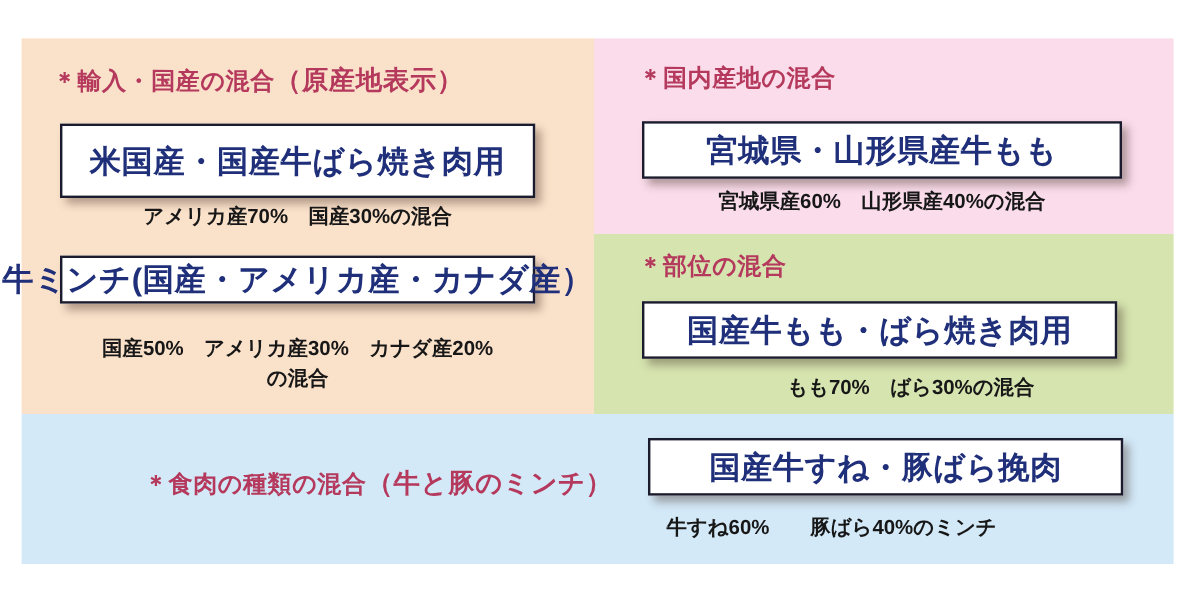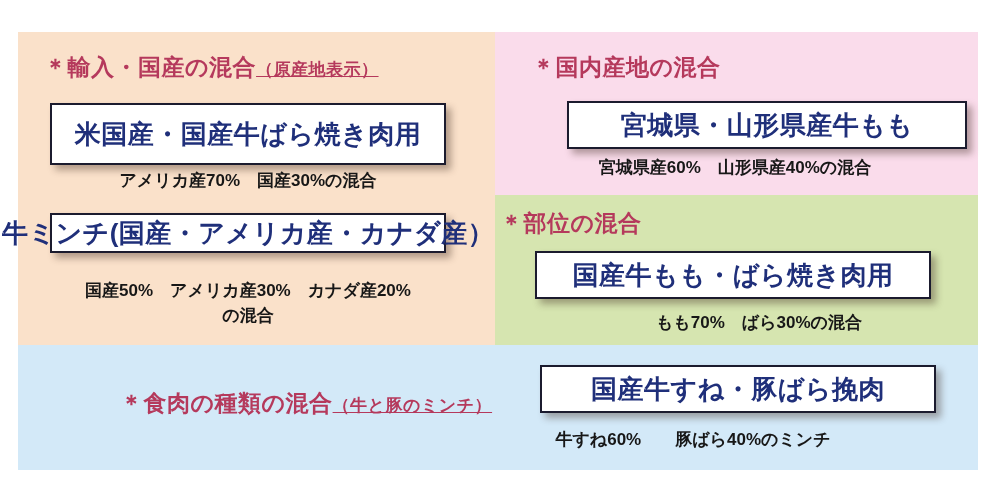--- a/index.html
+++ b/index.html
@@ -32,26 +32,26 @@
   .panel-kind     { left: 18px;  top: 345px; width: 960px; height: 125px; background: #d3e9f8; }
 
   
   .heading {
     position: absolute;
     color: #b5395c;
     font-weight: 700;
     white-space: nowrap;
     letter-spacing: 0.5px;
   }
-  .heading .hd-main { font-size: 23px; }
-  .heading .hd-sub  { font-size: 17px; text-decoration: underline; }
+  .heading .hd-main { font-size: 20px; }
+  .heading .hd-sub  { font-size: 22px; }
 
   .hd-import   { left: 44px;  top: 52px; }
   .hd-domestic { left: 532px; top: 52px; }
-  .hd-part     { left: 500px; top: 208px; }
+  .hd-part     { left: 532px; top: 208px; }
   .hd-kind     { left: 104px; top: 388px; margin-left: 16px; }
 
   
   .product-box {
     position: absolute;
     box-sizing: border-box;
     background: #ffffff;
     border: 2px solid #1b1b2e;
     display: flex;
     align-items: center;
@@ -61,21 +61,21 @@
   .product-box .pb-text {
     color: #1f2f7a;
     font-weight: 700;
     font-size: 26px;
     white-space: nowrap;
     letter-spacing: 0.5px;
   }
 
   .box-beef-bara   { left: 50px;  top: 103px; width: 396px; height: 62px; }
   .box-beef-mince  { left: 50px;  top: 213px; width: 396px; height: 40px; text-align: right; }
-  .box-miyagi      { left: 535px; top: 101px; width: 400px; height: 48px; margin-left: 32px; }
+  .box-miyagi      { left: 535px; top: 101px; width: 400px; height: 48px; }
   .box-momo-bara   { left: 535px; top: 251px; width: 396px; height: 48px; }
   .box-sune-buta   { left: 495px; top: 365px; width: 396px; height: 48px; margin-left: 45px; }
 
   
   .caption {
     position: absolute;
     color: #171717;
     font-size: 17px;
     font-weight: 600;
     text-align: center;

